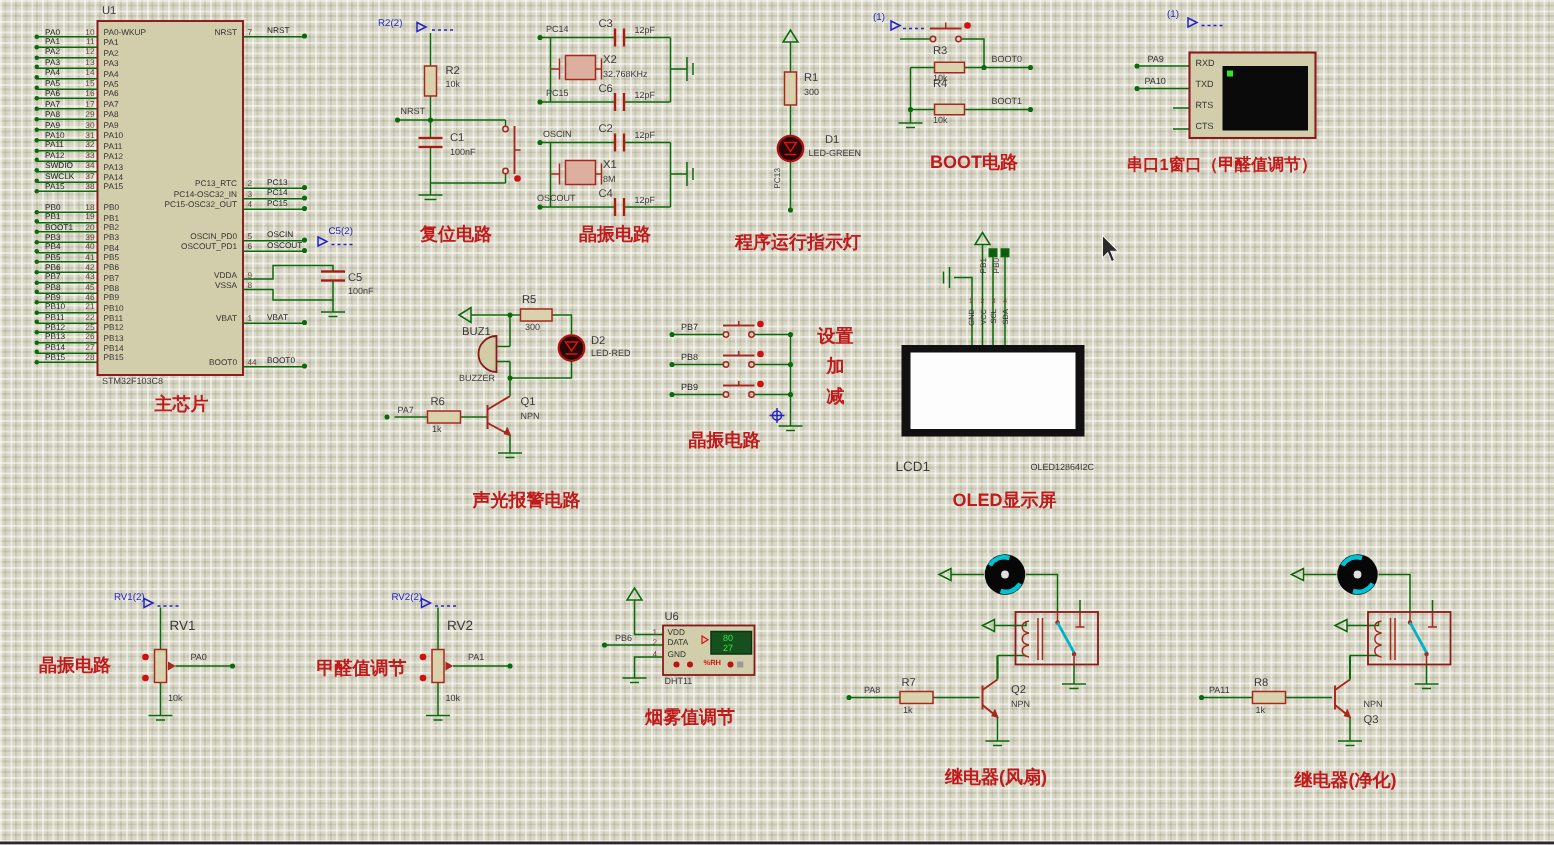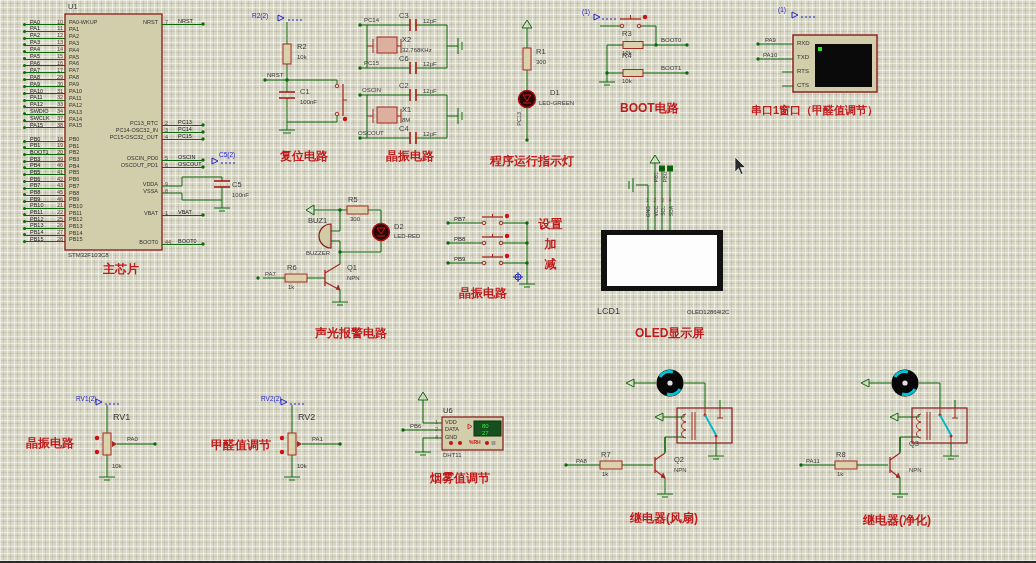--- a/index.html
+++ b/index.html
@@ -31,21 +31,21 @@
 .lrow .p{position:absolute;left:45px;top:-0.5px;font-size:5.5px;color:#333}
 .rrow{position:relative;height:7px;width:140px}
 .rrow .p{position:absolute;left:0;top:-0.5px;width:88px;text-align:right;font-size:5.5px;color:#333}
 .rrow .m{position:absolute;left:95px;top:-1px;font-size:5.5px;color:#6a4038}
 .rrow .w{position:absolute;left:92px;top:4.5px;width:41px;height:1px;background:#0a6a0a}
 .rrow .n{position:absolute;left:108px;top:-1.5px;font-size:5.5px;color:#222}
 .srow{position:relative;height:14px;width:30px}
 .srow .p{position:absolute;left:0;top:1px;font-size:6px;color:#333}
 .krow{position:relative;height:20px;width:120px}
 .krow .n{position:absolute;left:6px;top:0;font-size:6px;color:#222}
-.krow .l{position:absolute;left:84px;top:0;width:37px;text-align:center;font-size:12px;font-weight:bold;color:#c01a1a}
+.krow .l{position:absolute;left:84px;top:0;width:50px;text-align:center;font-size:12px;font-weight:bold;color:#c01a1a}
 .drow{position:relative;height:7.3px;width:60px}
 .drow .m{position:absolute;left:0;top:0;font-size:5.5px;color:#6a4038}
 .drow .p{position:absolute;left:10px;top:0;font-size:5.5px;color:#333}
 .orow{width:7.6px;height:20px;position:relative}
 .orow .p{position:absolute;left:1px;top:0;font-size:5px;color:#333}
 .onum{width:7.6px;height:6px;position:relative}
 .onum .p{position:absolute;left:2px;top:0;font-size:4.5px;color:#6a4038}
 #bottombar{position:absolute;left:0;bottom:0;width:100%;height:2px;background:#2a2a2a}
 </style>
 </head>
@@ -970,18 +970,18 @@
 <span class="t f7" style="left:601px;top:451px">R7</span>
 <span class="t f6" style="left:602px;top:471px">1k</span>
 <span class="t f6" style="left:576px;top:458px">PA8</span>
 <span class="t f7" style="left:674px;top:456px">Q2</span>
 <span class="t f6" style="left:674px;top:467px">NPN</span>
 <span class="t cap" style="left:630px;top:512px">继电器(风扇)</span>
 
 <span class="t f7" style="left:836px;top:451px">R8</span>
 <span class="t f6" style="left:837px;top:471px">1k</span>
 <span class="t f6" style="left:806px;top:458px">PA11</span>
-<span class="t f7" style="left:909px;top:440px">Q3</span>
+<span class="t f7" style="left:909px;top:476px">Q3</span>
 <span class="t f6" style="left:909px;top:467px">NPN</span>
 <span class="t cap" style="left:863px;top:514px">继电器(净化)</span>
 
 <div id="bottombar"></div>
 </div>
 
 </body></html>

